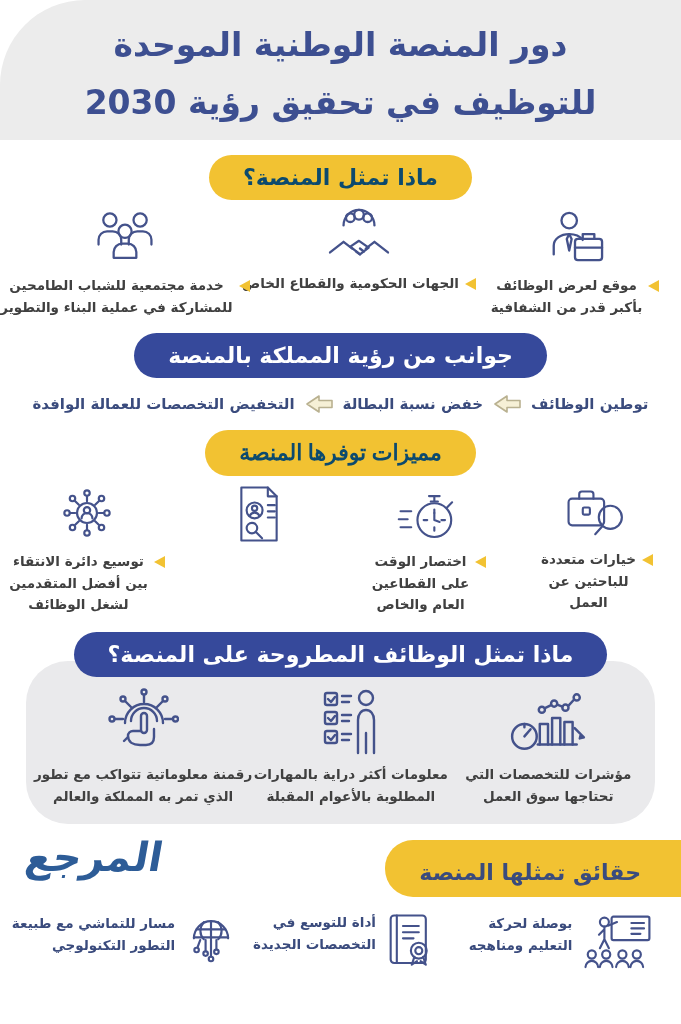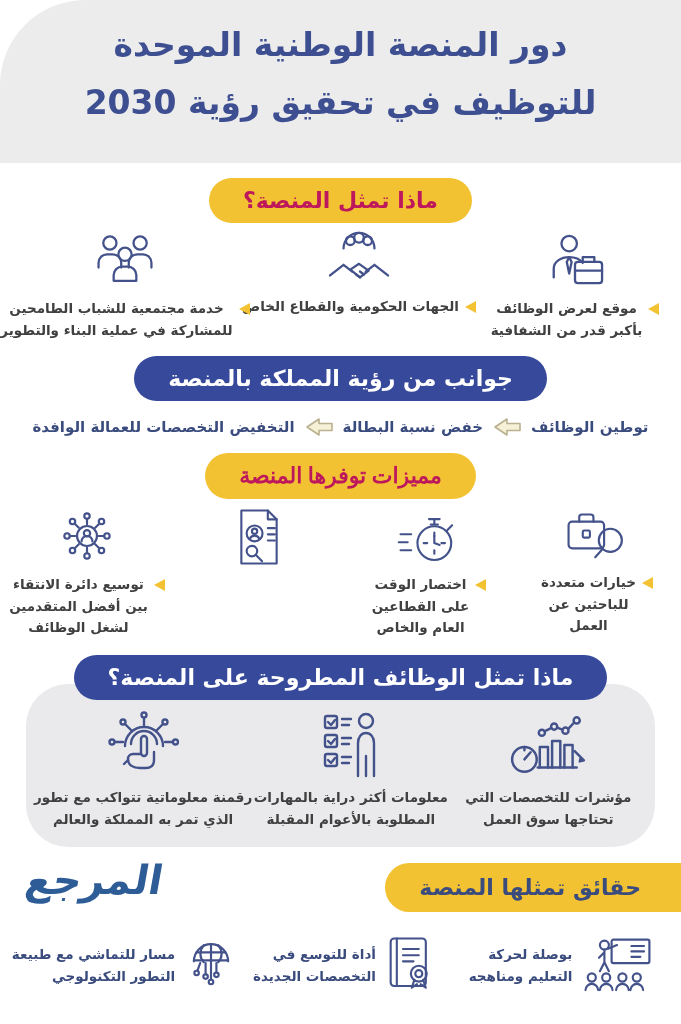--- a/index.html
+++ b/index.html
@@ -1,31 +1,31 @@
 <!DOCTYPE html>
 <html lang="ar" dir="rtl"><head>
 <meta charset="utf-8">
 <style>
   html,body{margin:0;padding:0;}
   body{
     width:681px;height:1024px;overflow:hidden;background:#ffffff;
     direction:rtl;font-family:"DejaVu Sans",sans-serif;position:relative;
   }
   .header{
-    background:#ECECEC;height:163px;border-radius:85px 0 0 0;
+    background:#ECECEC;height:140px;border-radius:85px 0 0 0;
     text-align:center;padding-top:16px;box-sizing:border-box;
   }
   .header .t-line{
     color:#3D4F91;font-size:33px;font-weight:bold;line-height:58px;white-space:nowrap;
   }
   .pill{
     display:block;width:max-content;margin:0 auto;border-radius:28px;
     font-weight:bold;font-size:22px;padding:10px 34px;white-space:nowrap;
   }
-  .pill.yellow{background:#F2C232;color:#be185d;}
+  .pill.yellow{background:#F2C232;color:#0c4a6e;}
   .pill.blue{background:#36499B;color:#ffffff;}
   .mt15{margin-top:15px;} .mt14{margin-top:14px;} .mt16{margin-top:16px;font-family:Liberation Serif, serif;}
   .row1{display:grid;grid-template-columns:212px 220px 248px;justify-items:center;align-items:start;margin-top:8px;}
   .row2{display:grid;grid-template-columns:168px 168px 172px 172px;justify-items:center;align-items:start;margin-top:8px;}
   .item{display:flex;flex-direction:column;align-items:center;}
   .item .icon{display:block;}
   .cap{
     position:relative;margin-top:5px;font-size:13.5px;font-weight:bold;color:#404040;
     line-height:1.62;text-align:center;padding-right:17px;
   }
@@ -47,28 +47,28 @@
     justify-items:center;align-items:start;position:relative;z-index:0;
   }
   .box .cap{padding-right:0;}
   .footer-bar{position:relative;height:76px;margin-top:8px;}
   .logo{
     position:absolute;left:26px;top:2px;font-size:40px;font-weight:bold;
     color:#2D5C97;transform:skewX(-10deg);
   }
   .facts-pill{
     position:absolute;right:0;top:8px;background:#F2C232;color:#3A4B7D;
-    font-size:22px;font-weight:bold;padding:12px 40px 12px 34px;
+    font-size:22px;font-weight:bold;padding:20px 40px 12px 34px;
     border-radius:28px 0 0 28px;white-space:nowrap;
   }
   .row3{
     display:grid;grid-template-columns:232px 202px 236px;align-items:center;
     justify-items:center;padding:0 4px;margin-top:4px;
   }
-  .hitem{display:flex;align-items:center;gap:9px;}
+  .hitem{display:flex;align-items:flex-start;gap:9px;}
   .hcap{font-size:13.5px;font-weight:bold;color:#3A4B7D;line-height:1.6;text-align:right;white-space:nowrap;}
   svg.ic{stroke:#44528B;fill:none;stroke-width:2.4;stroke-linecap:round;stroke-linejoin:round;}
 </style>
 </head>
 <body>
 
 <div class="header">
   <div class="t-line">دور المنصة الوطنية الموحدة</div>
   <div class="t-line">للتوظيف في تحقيق رؤية 2030</div>
 </div>

